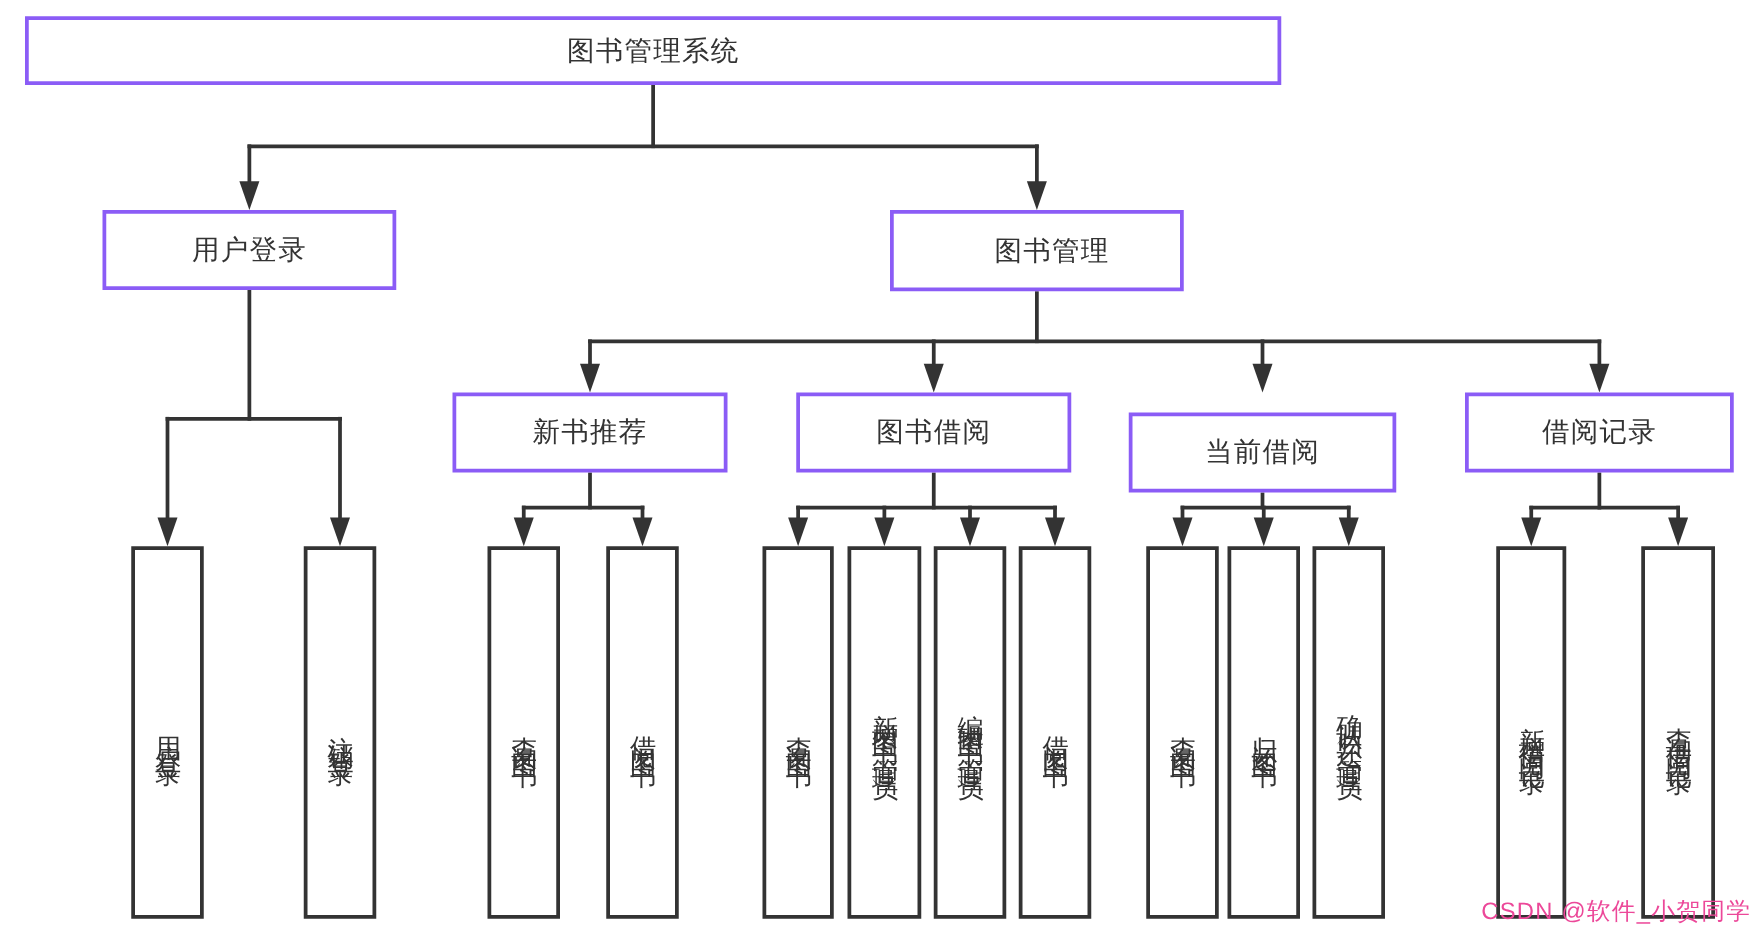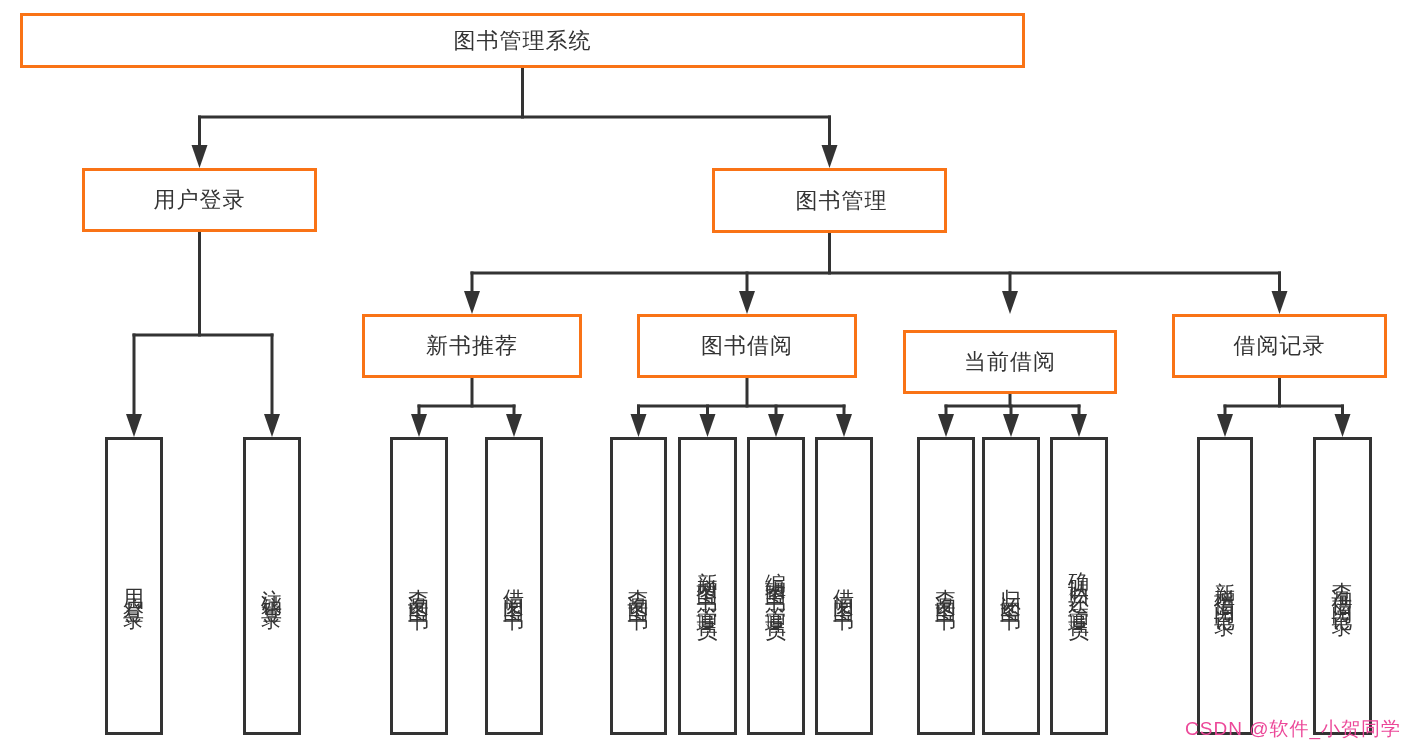--- a/index.html
+++ b/index.html
@@ -14,21 +14,21 @@
   svg.connectors {
     position: absolute;
     left: 0; top: 0;
     width: 1405px; height: 747px;
   }
   svg.connectors line { stroke: #333333; stroke-width: 3; }
   svg.connectors polygon { fill: #333333; stroke: none; }
   .hbox {
     position: absolute;
     box-sizing: border-box;
-    border: 3px solid #f97316;
+    border: 3px solid #8b5cf6;
     background: #ffffff;
     display: flex;
     align-items: center;
     justify-content: center;
     font-size: 22px;
     color: #333333;
     letter-spacing: 1px;
   }
   .vbox {
     position: absolute;

